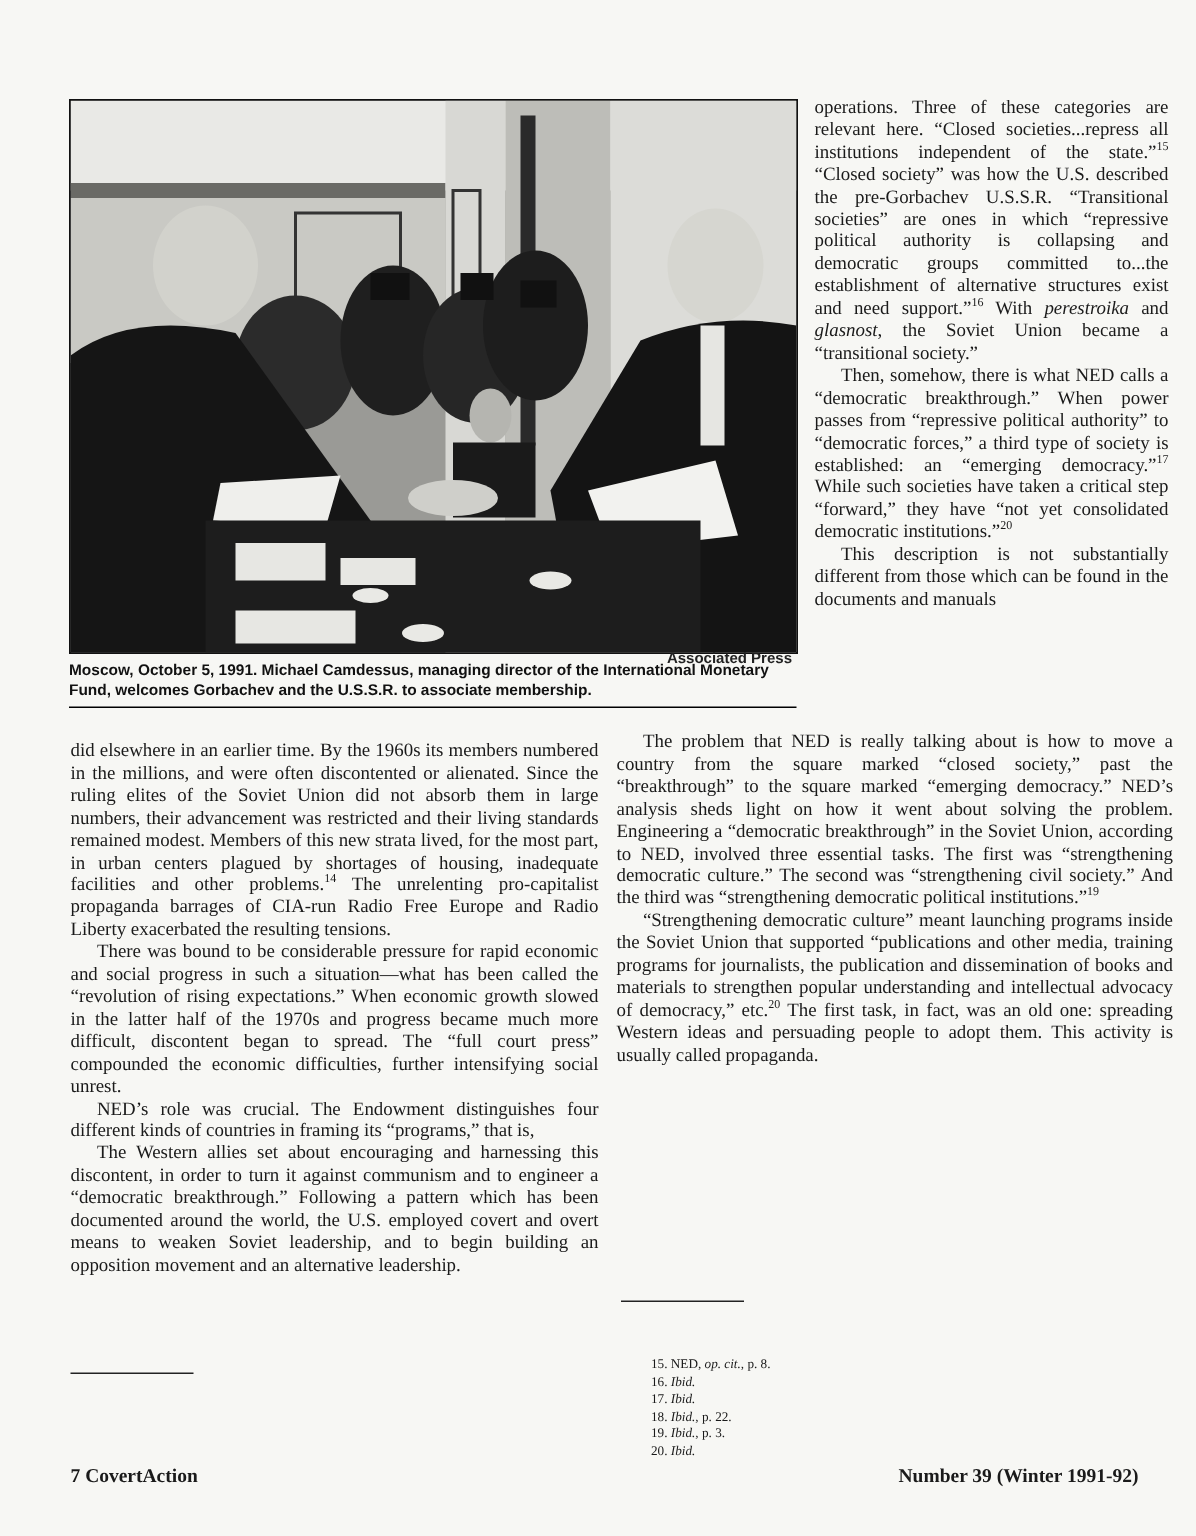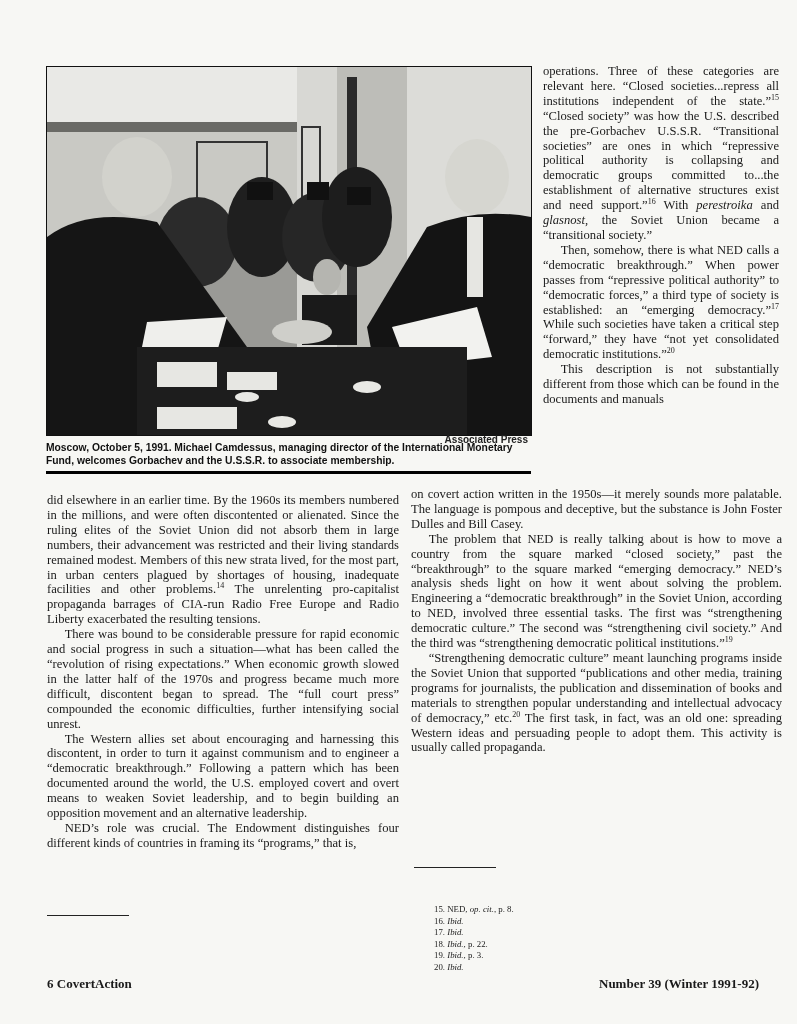--- a/index.html
+++ b/index.html
@@ -17,21 +17,21 @@
   .photo svg { display: block; width: 100%; height: 100%; }
   .credit {
     position: absolute; left: 400px; top: 434px; width: 128px; text-align: right;
     font-family: "Liberation Sans", "DejaVu Sans", sans-serif;
     font-size: 10px; font-weight: bold; color: #222;
   }
   .caption {
     position: absolute; left: 46px; top: 441px; width: 485px;
     font-family: "Liberation Sans", "DejaVu Sans", sans-serif;
     font-size: 10.3px; font-weight: bold; line-height: 13px; color: #111;
-    padding-bottom: 4px; border-bottom: 3px solid #000000;
+    padding-bottom: 4px; border-bottom: 1px solid #000000;
   }
   .col {
     position: absolute; font-size: 12.6px; line-height: 14.9px; text-align: justify;
   }
   .col p { margin: 0; }
   .col p.indent { text-indent: 1.4em; }
   .col-right-top { left: 543px; top: 64px; width: 236px; }
   .col-left { left: 47px; top: 493px; width: 352px; }
   .col-mid { left: 411px; top: 487px; width: 371px; }
   sup { font-size: 8px; line-height: 0; vertical-align: super; }
@@ -103,36 +103,35 @@
   <div class="caption">Moscow, October 5, 1991. Michael Camdessus, managing director of the International Monetary Fund, welcomes Gorbachev and the U.S.S.R. to  associate membership.</div>
 
   <div class="col col-right-top">
       <p>operations. Three of these categories are relevant here. “Closed societies...repress all institutions independent of the state.”<sup>15</sup> “Closed society” was how the U.S. described the pre-Gorbachev U.S.S.R. “Transitional societies” are ones in which “repressive political authority is collapsing and democratic groups committed to...the establishment of alternative structures exist and need support.”<sup>16</sup> With <em>perestroika</em> and <em>glasnost</em>, the Soviet Union became a “transitional society.”</p>
       <p class="indent">Then, somehow, there is what NED calls a “democratic breakthrough.” When power passes from “repressive political authority” to “democratic forces,” a third type of society is established: an “emerging democracy.”<sup>17</sup> While such societies have taken a critical step “forward,” they have “not yet consolidated democratic institutions.”<sup>20</sup></p>
       <p class="indent">This description is not substantially different from those which can be found in the documents and manuals</p>
     </div>
   <div class="col col-left">
       <p>did elsewhere in an earlier time. By the 1960s its members numbered in the millions, and were often discontented or alienated. Since the ruling elites of the Soviet Union did not absorb them in large numbers, their advancement was restricted and their living standards remained modest. Members of this new strata lived, for the most part, in urban centers plagued by shortages of housing, inadequate facilities and other problems.<sup>14</sup> The unrelenting pro-capitalist propaganda barrages of CIA-run Radio Free Europe and Radio Liberty exacerbated the resulting tensions.</p>
       <p class="indent">There was bound to be considerable pressure for rapid economic and social progress in such a situation—what has been called the “revolution of rising expectations.” When economic growth slowed in the latter half of the 1970s and progress became much more difficult, discontent began to spread. The “full court press” compounded the economic difficulties, further intensifying social unrest.</p>
+      <p class="indent">NED’s role was crucial. The Endowment distinguishes four different kinds of countries in framing its “programs,” that is,</p>
       <p class="indent">The Western allies set about encouraging and harnessing this discontent, in order to turn it against communism and to engineer a “democratic breakthrough.” Following a pattern which has been documented around the world, the U.S. employed covert and overt means to weaken Soviet leadership, and to begin building an opposition movement and an alternative leadership.</p>
-      <p class="indent">NED’s role was crucial. The Endowment distinguishes four different kinds of countries in framing its “programs,” that is,</p>
     </div>
   <div class="col col-mid">
-      <p>on covert action written in the 1950s—it merely sounds more palatable. The language is pompous and deceptive, but the substance is John Foster Dulles and Bill Casey.</p>
       <p class="indent">The problem that NED is really talking about is how to move a country from the square marked “closed society,” past the “breakthrough” to the square marked “emerging democracy.” NED’s analysis sheds light on how it went about solving the problem. Engineering a “democratic breakthrough” in the Soviet Union, according to NED, involved three essential tasks. The first was “strengthening democratic culture.” The second was “strengthening civil society.” And the third was “strengthening democratic political institutions.”<sup>19</sup></p>
       <p class="indent">“Strengthening democratic culture” meant launching programs inside the Soviet Union that supported “publications and other media, training programs for journalists, the publication and dissemination of books and materials to strengthen popular understanding and intellectual advocacy of democracy,” etc.<sup>20</sup> The first task, in fact, was an old one: spreading Western ideas and persuading people to adopt them. This activity is usually called propaganda.</p>
     </div>
 
   <div class="rule" style="left:47px; top:915px;"></div>
 
   <div class="rule" style="left:414px; top:867px;"></div>
   <div class="fn fn-right">
       <p>15. NED, <em>op. cit.</em>, p. 8.</p>
       <p>16. <em>Ibid.</em></p>
       <p>17. <em>Ibid.</em></p>
       <p>18. <em>Ibid.</em>, p. 22.</p>
       <p>19. <em>Ibid.</em>, p. 3.</p>
       <p>20. <em>Ibid.</em></p>
     </div>
 
-  <div class="folio folio-left">6 CovertAction</div>
+  <div class="folio folio-left">7 CovertAction</div>
   <div class="folio folio-right">Number 39 (Winter 1991-92)</div>
 </div>
 
 </body></html>

